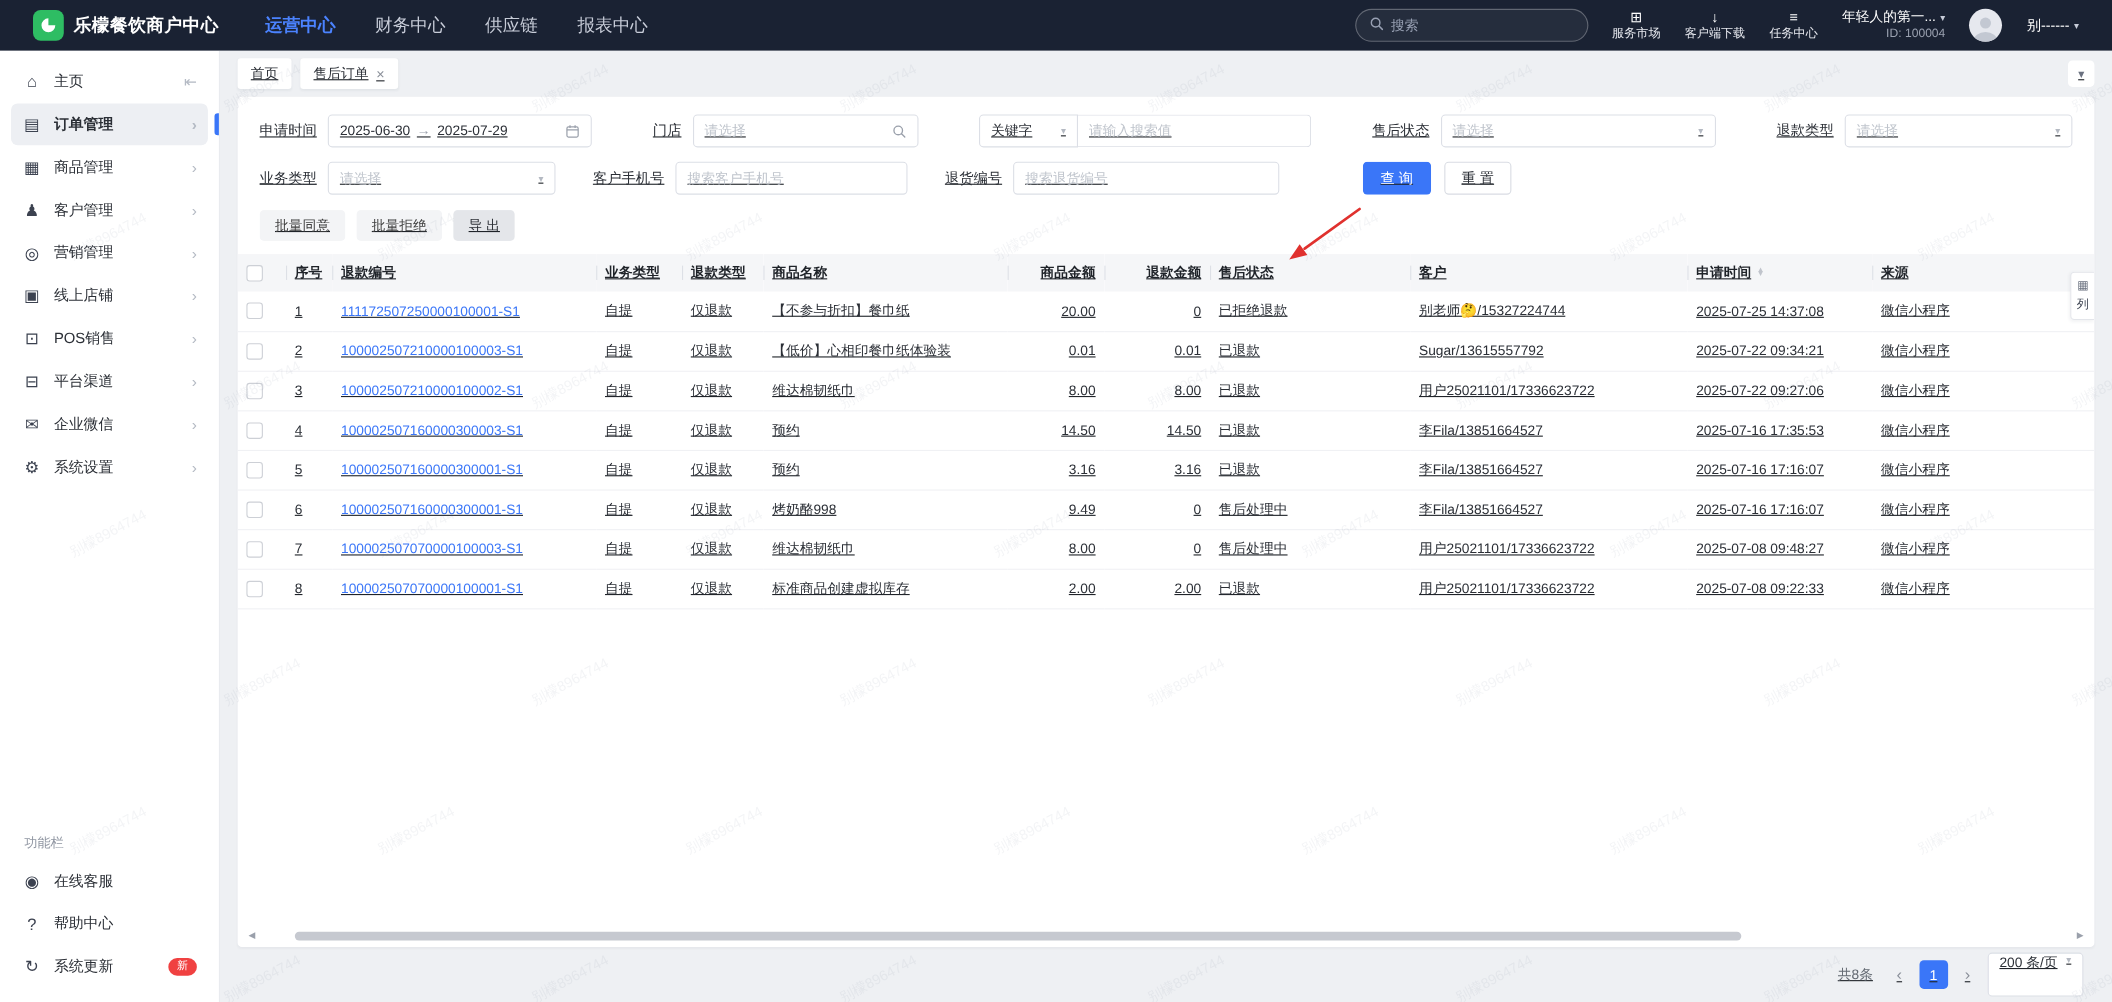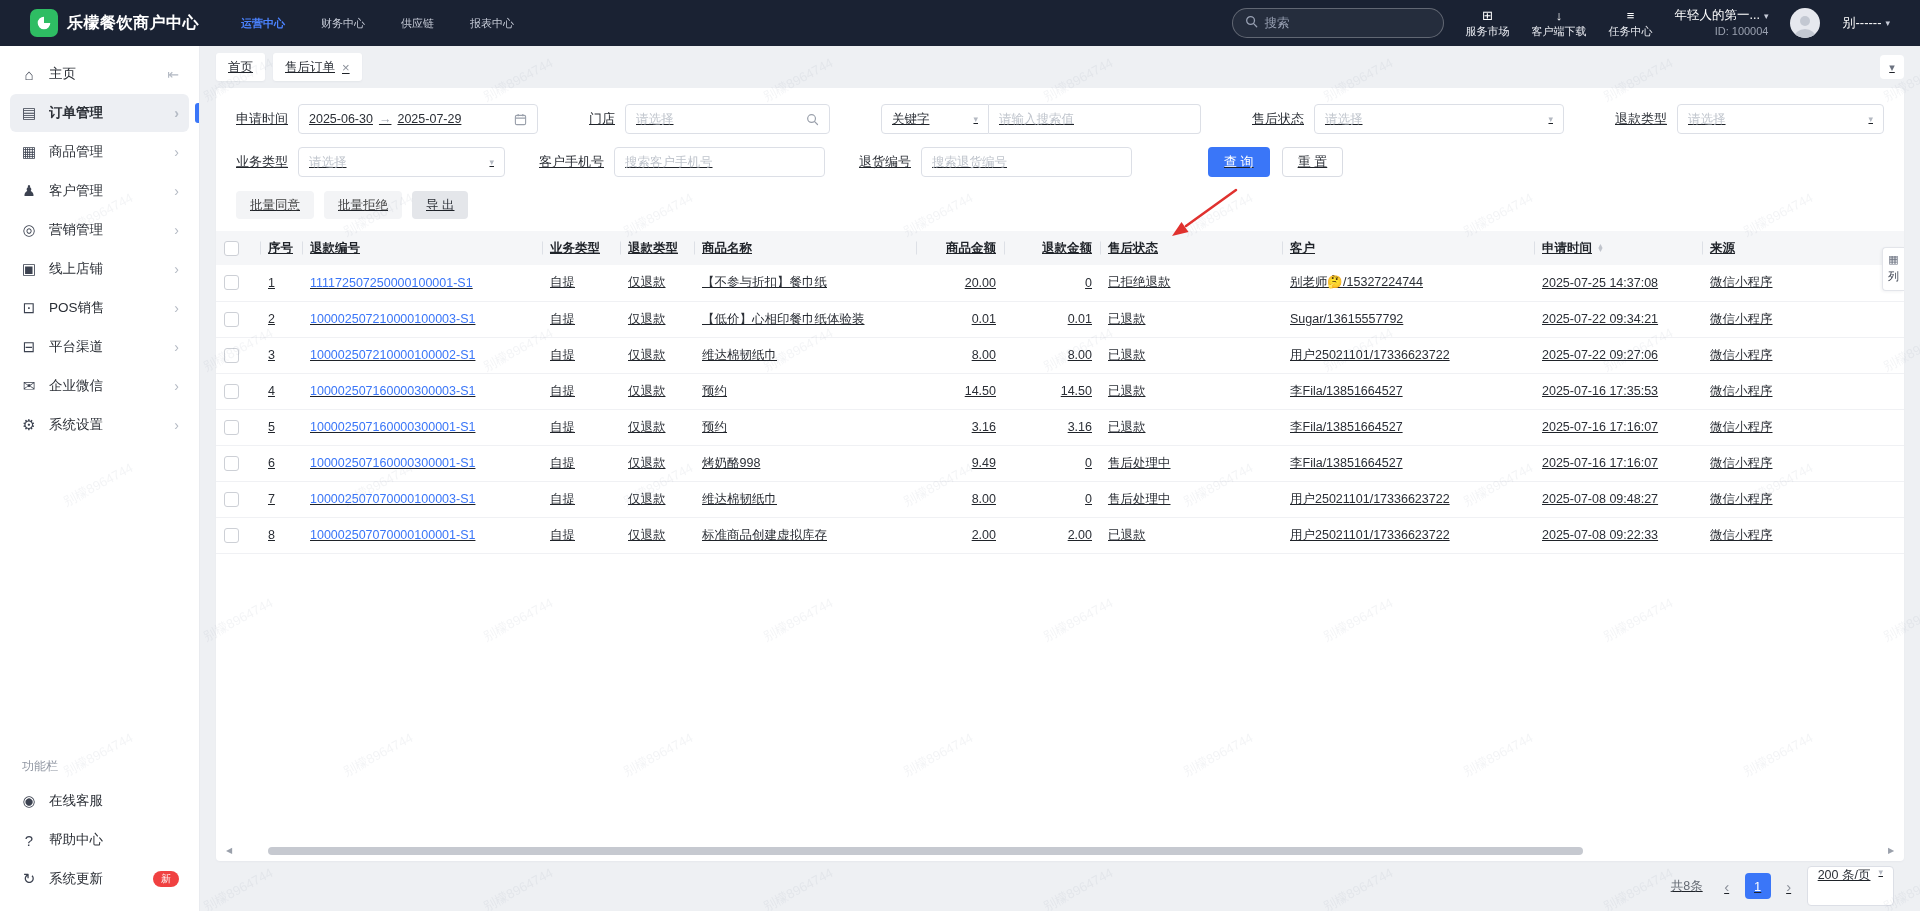--- a/index.html
+++ b/index.html
@@ -9,21 +9,21 @@
     font-size: 13px; color:#1f2329; background:#eef0f3;
   }
   .app { width:1920px; height:911px; display:flex; flex-direction:column; position:relative; }
 
   
   .topbar { height:46px; background:#1a2233; display:flex; align-items:center; padding:0 30px; color:#fff; flex:0 0 46px; position:relative; z-index:10; }
   .brand { display:flex; align-items:center; gap:9px; cursor:pointer; }
   .logo { width:28px; height:28px; border-radius:7px; background:#2ebd63; display:flex; align-items:center; justify-content:center; }
   .brand-text { font-weight:700; font-size:16px; letter-spacing:.5px; white-space:nowrap; }
   .topnav { display:flex; gap:36px; margin-left:42px; }
-  .topnav-item { color:#c7ccd8; font-size:11px; cursor:pointer; text-decoration:none; white-space:nowrap; }
+  .topnav-item { color:#c7ccd8; font-size:16px; cursor:pointer; text-decoration:none; white-space:nowrap; }
   .topnav-item.active { color:#4b83ff; font-weight:700; }
   .top-right { margin-left:auto; display:flex; align-items:center; gap:22px; }
   .top-search { width:212px; height:30px; border:1px solid rgba(255,255,255,.28); border-radius:15px; background:rgba(255,255,255,.05); display:flex; align-items:center; gap:7px; padding:0 12px; color:#98a0b3; font-size:12.5px; cursor:text; }
   .quick-links { display:flex; gap:22px; align-items:center; }
   .quick { display:flex; flex-direction:column; align-items:center; gap:2px; font-size:11px; color:#e8eaf0; cursor:pointer; line-height:1.1; }
   .q-icon { font-size:13px; color:#fff; }
   .user-block { font-size:12.5px; line-height:1.35; cursor:pointer; white-space:nowrap; }
   .user-block .uid { color:#9aa1b0; font-size:11px; text-align:right; }
   .caret { font-size:9px; color:#c7ccd8; margin-left:4px; }
   .avatar { width:30px; height:30px; border-radius:50%; background:#e6e8ee; overflow:hidden; display:flex; align-items:flex-end; justify-content:center; cursor:pointer; }
@@ -63,26 +63,26 @@
   .fgroup { display:flex; align-items:center; }
   .flabel { margin-right:10px; color:#2b2f36; font-size:13px; white-space:nowrap; }
   .finput { height:30px; border:1px solid #dcdfe6; border-radius:4px; background:#fff; display:flex; align-items:center; padding:0 10px; font-size:12.5px; gap:6px; cursor:pointer; white-space:nowrap; overflow:hidden; }
   .finput .val { color:#2b2f36; }
   .finput .ph { color:#bfc4cc; }
   .finput .sep { color:#9aa0ab; }
   .finput .suffix { margin-left:auto; display:flex; align-items:center; color:#9aa0ab; }
   .caret-dn { margin-left:auto; color:#b4b9c2; font-size:9px; }
   .w-date { width:240px; }
   .w-store { width:205px; }
-  .w-kw-select { width:108px; border-radius:4px 0 0 4px; }
+  .w-kw-select { width:90px; border-radius:4px 0 0 4px; }
   .w-kw-input { width:212px; border-left:none; border-radius:0 4px 4px 0; }
   .w-select { width:250px; }
   .w-select-sm { width:207px; }
   .w-phone { width:211px; }
-  .w-return { width:211px; }
+  .w-return { width:242px; }
   .fbuttons { display:flex; gap:12px; margin-left:42px; }
 
   .btn { height:30px; border-radius:4px; padding:0 15px; font-size:13px; display:inline-flex; align-items:center; justify-content:center; cursor:pointer; border:1px solid transparent; white-space:nowrap; font-family:inherit; }
   .btn-primary { background:#3a76f8; color:#fff; }
   .btn-plain { background:#fff; border-color:#d9dce3; color:#2b2f36; }
   .btn.sm { height:28px; font-size:12.5px; padding:0 13px; }
   .btn-disabled { background:#f3f4f6; color:#404040; cursor:not-allowed; }
   .btn-export { background:#e4e6ea; color:#2b2f36; }
 
   .toolbar { padding:10px 20px 12px; display:flex; gap:10px; }

